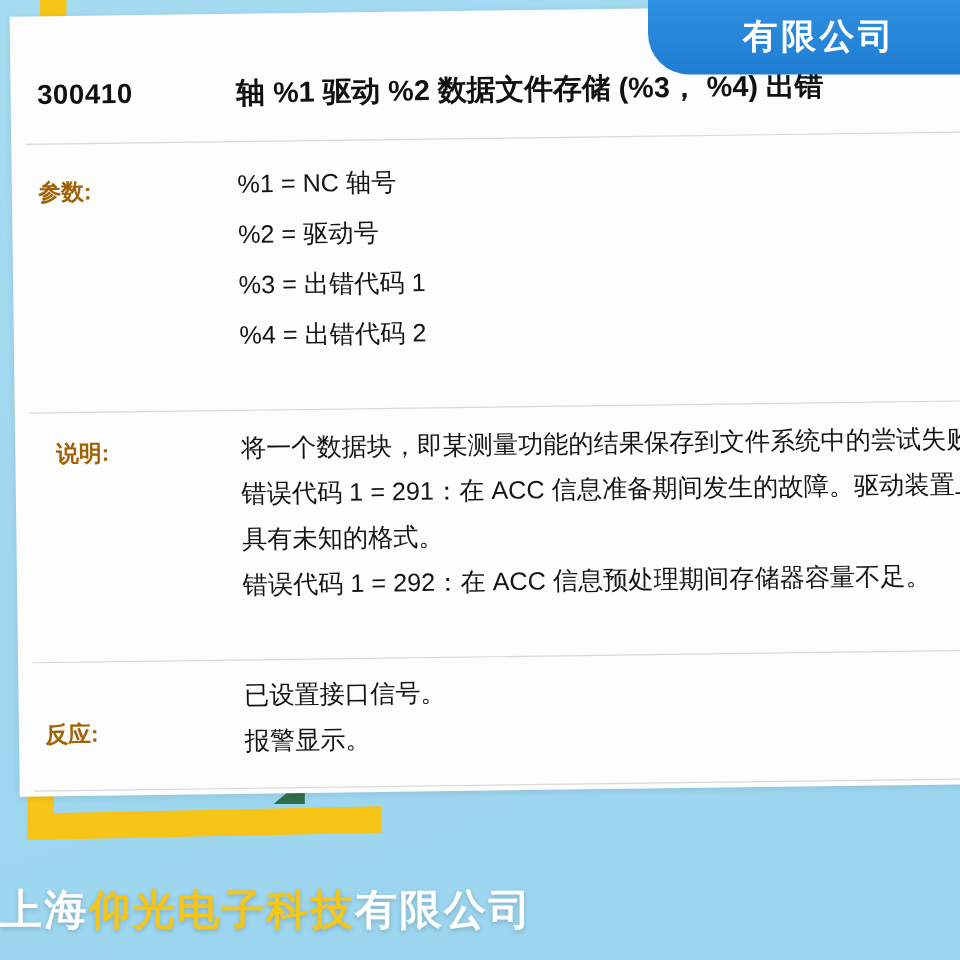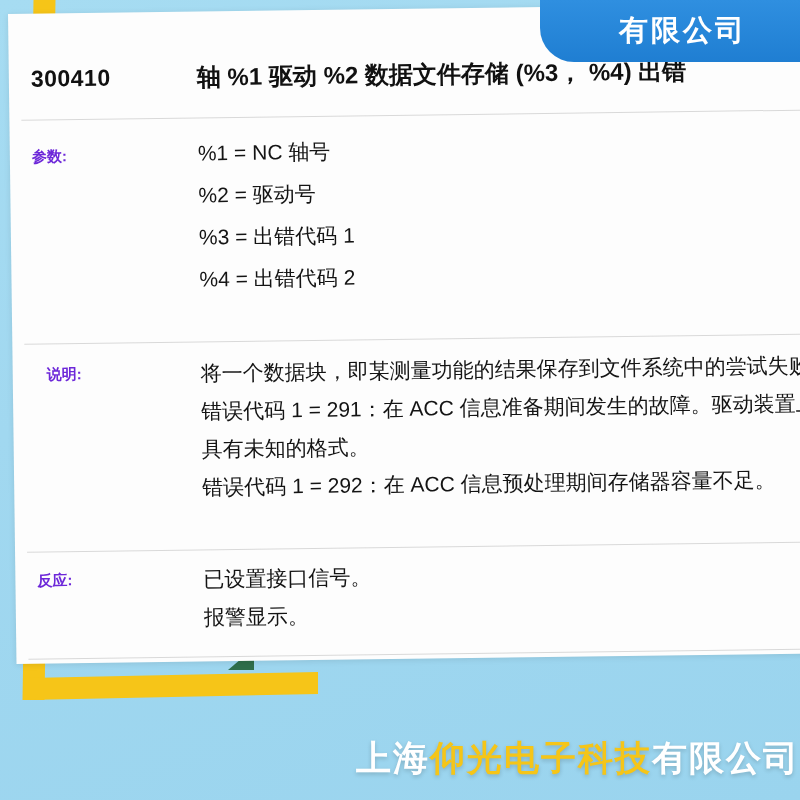--- a/index.html
+++ b/index.html
@@ -84,23 +84,23 @@
     left: 188px;
     top: 50px;
     font-size: 24px;
     font-weight: bold;
     color: #111;
     white-space: nowrap;
   }
 
   .sec-label {
     position: absolute;
-    font-size: 15px;
-    font-weight: bold;
-    color: #6d28d9;
+    font-size: 19px;
+    font-weight: bold;
+    color: #a16207;
   }
   .sec-body {
     position: absolute;
     left: 188px;
     font-size: 21px;
     color: #141414;
   }
   .sec-body div {
     margin-bottom: 14px;
     white-space: nowrap;
@@ -108,21 +108,21 @@
   .sec-body.tight div {
     margin-bottom: 10px;
   }
 
   .param-label { left: 22px; top: 134px; }
   .param-body  { top: 128px; }
 
   .desc-label  { left: 34px; top: 352px; }
   .desc-body   { top: 348px; }
 
-  .react-label { left: 22px; top: 558px; }
+  .react-label { left: 22px; top: 586px; }
   .react-body  { top: 554px; }
 
   .rule {
     position: absolute;
     left: 12px;
     right: 0;
     height: 1px;
     background: #d9d9d9;
   }
 
@@ -146,21 +146,21 @@
     letter-spacing: 3px;
     padding-left: 26px;
   }
 
   
   .watermark {
     position: absolute;
     left: 0;
     right: 0;
     bottom: 18px;
-    text-align: right;
+    text-align: left;
     font-size: 35px;
     font-weight: bold;
     color: #ffffff;
     letter-spacing: 2px;
     text-shadow: 0 2px 4px rgba(0,0,0,0.18);
   }
   .watermark .accent { color: #f5c518; }
 </style>
 </head>
 <body>

